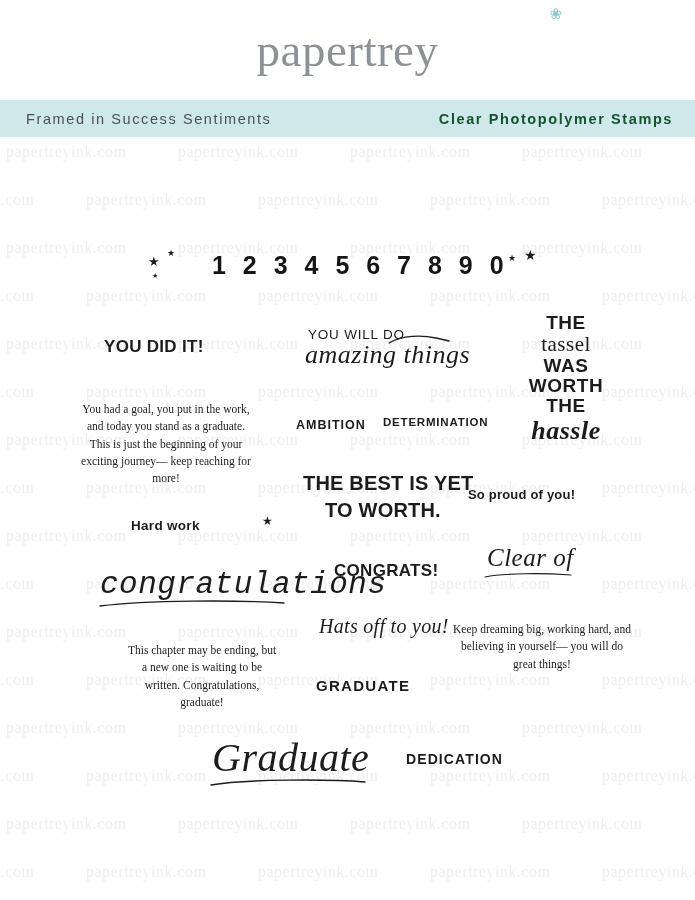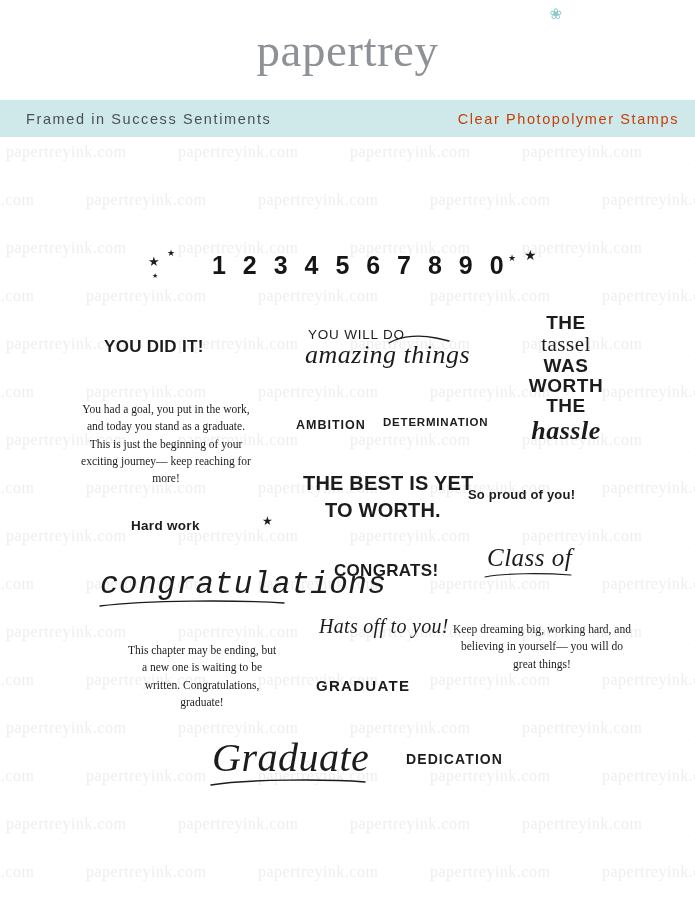--- a/index.html
+++ b/index.html
@@ -68,25 +68,26 @@
   .band-left {
     position: absolute;
     left: 26px;
     font-size: 14.5px;
     letter-spacing: 1.6px;
     color: #4a5154;
     font-family: "Liberation Sans", sans-serif;
   }
   .band-right {
     position: absolute;
-    right: 16px;
+    right: 22px;
     font-size: 14.5px;
     letter-spacing: 1.6px;
-    color: #c2410c;
-    font-family: "Liberation Sans", sans-serif;
+    color: #14532d;
+    font-family: "Liberation Sans", sans-serif;
+    font-weight: bold;
   }
 
   
   .watermarks {
     position: absolute;
     left: 0; top: 137px;
     width: 695px;
     height: 763px;
     overflow: hidden;
     pointer-events: none;
@@ -449,21 +450,21 @@
 
   <div class="item bestyet">
     <span>THE BEST IS YET</span>
     <span class="l2">TO WORTH.</span>
   </div>
 
   <div class="item soproud">So proud of you!</div>
 
   <div class="item hardwork">Hard work</div>
 
-  <div class="item classof">Class of</div>
+  <div class="item classof">Clear of</div>
   <svg class="item classof-line" viewBox="0 0 90 8">
     <path d="M2 5 C 22 1, 60 1, 88 3" stroke="#1c1c1c" stroke-width="1.2" fill="none" stroke-linecap="round"></path>
   </svg>
 
   <div class="item congrats">CONGRATS!</div>
 
   <div class="item congratulations">congratulations</div>
   <svg class="item congratulations-line" viewBox="0 0 190 10">
     <path d="M3 7 C 50 1, 140 1, 187 4" stroke="#1c1c1c" stroke-width="1.3" fill="none" stroke-linecap="round"></path>
   </svg>

